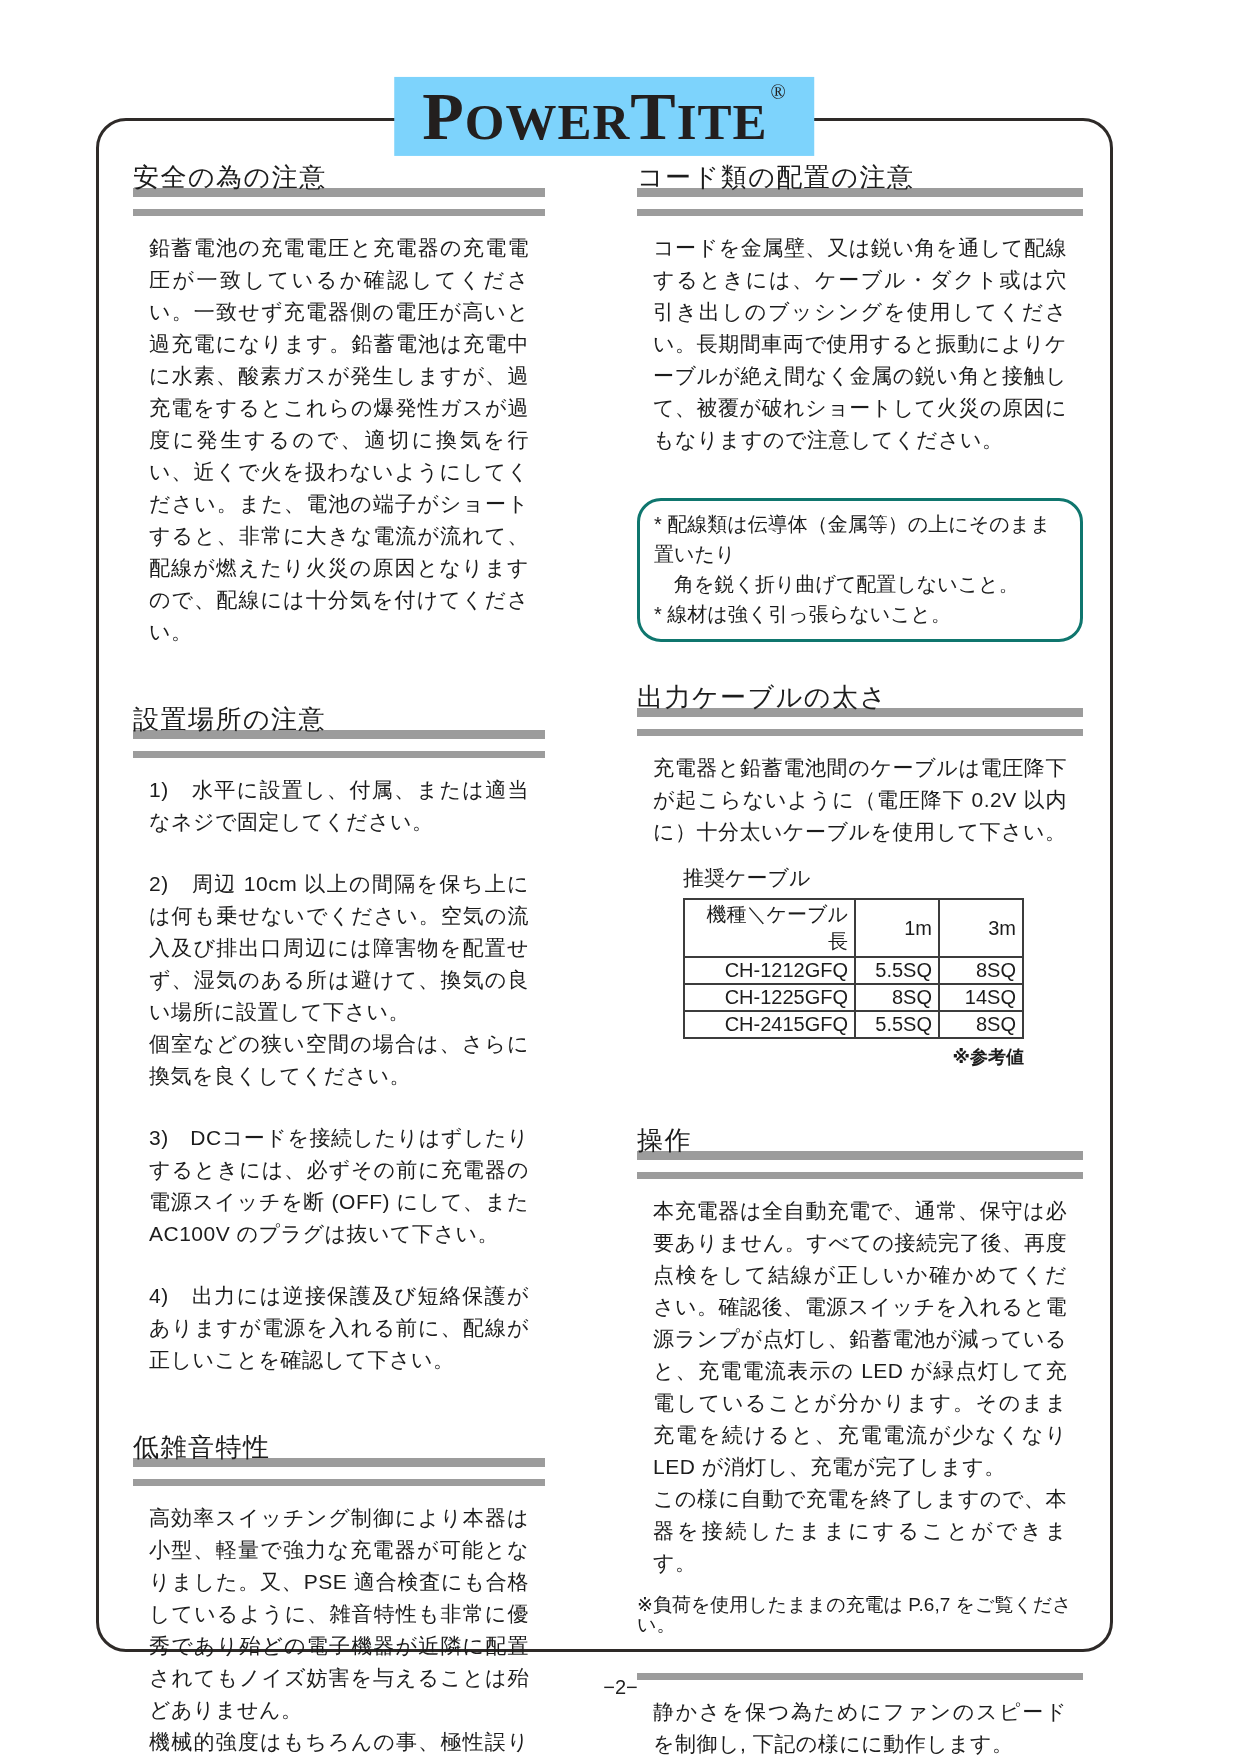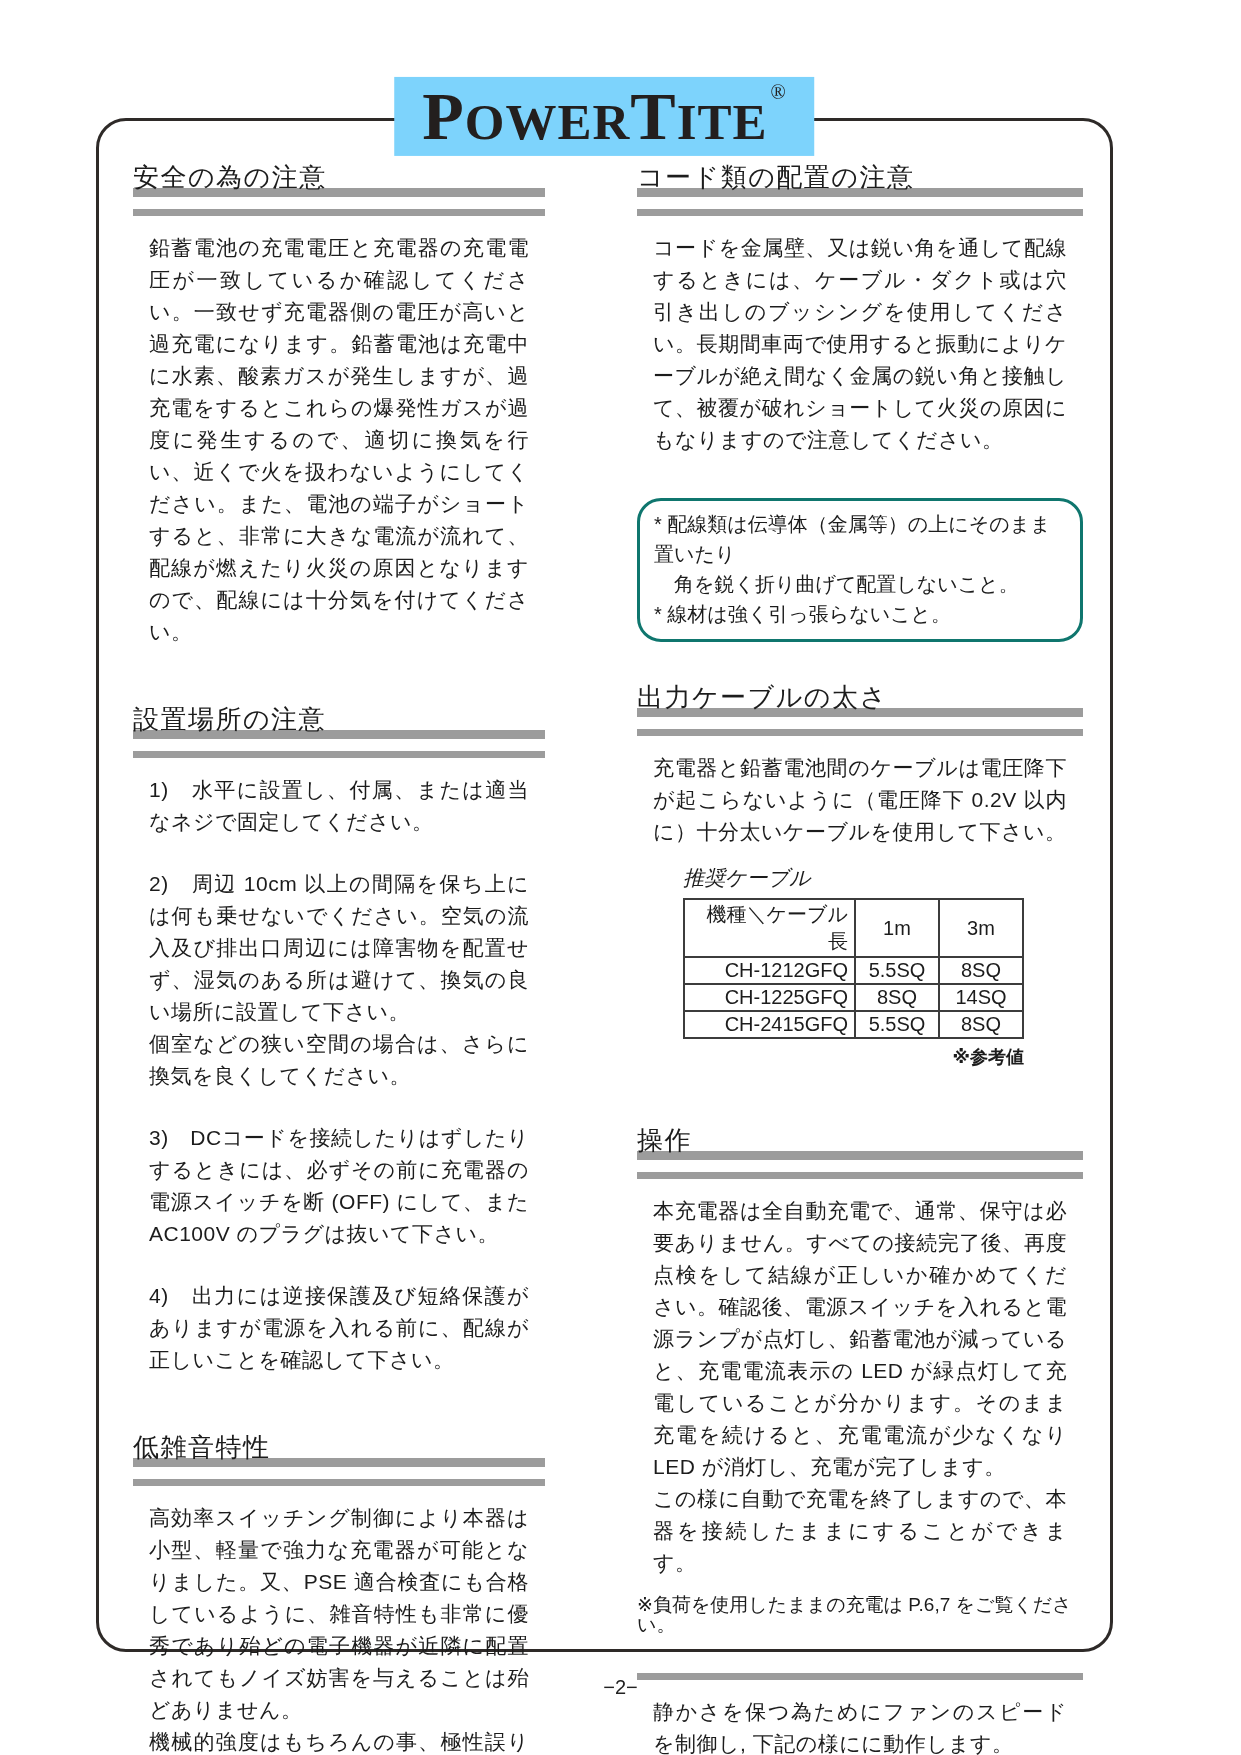--- a/index.html
+++ b/index.html
@@ -27,24 +27,24 @@
         text-align:justify;white-space:pre-line;}
   .item{margin-bottom:30px;}
   .item:last-child{margin-bottom:0;}
   .mt{margin-top:54px;}
   .mt-sm{margin-top:38px;}
 
   .note-box{border:3px solid #0f766e;border-radius:24px;margin-top:42px;padding:8px 14px 10px;}
   .boxline{margin:0;font-size:20px;line-height:30px;letter-spacing:0;text-align:left;white-space:pre-line;}
 
   .table-wrap{margin:16px 0 0 46px;width:341px;}
-  .tbl-label{font-size:21px;margin-bottom:6px;font-style:italic;}
+  .tbl-label{font-size:21px;margin-bottom:6px;}
   table.cable{border-collapse:collapse;table-layout:fixed;width:341px;}
   table.cable th,table.cable td{border:2px solid #3c3c3c;font-weight:normal;font-size:20px;
-        height:27px;padding:1px 6px;text-align:center;box-sizing:border-box;}
+        height:27px;padding:1px 6px;text-align:right;box-sizing:border-box;}
   table.cable .c1{width:171px;text-align:right;}
   .tbl-note{font-size:18px;text-align:right;margin-top:6px;font-weight:bold;}
 
   .op-note{margin:2px 0 0;font-size:19px;line-height:20px;letter-spacing:0;}
 
   .page-num{position:absolute;top:1676px;left:0;width:100%;text-align:center;font-size:20px;color:#222;}
 </style>
 </head>
 <body>
 

